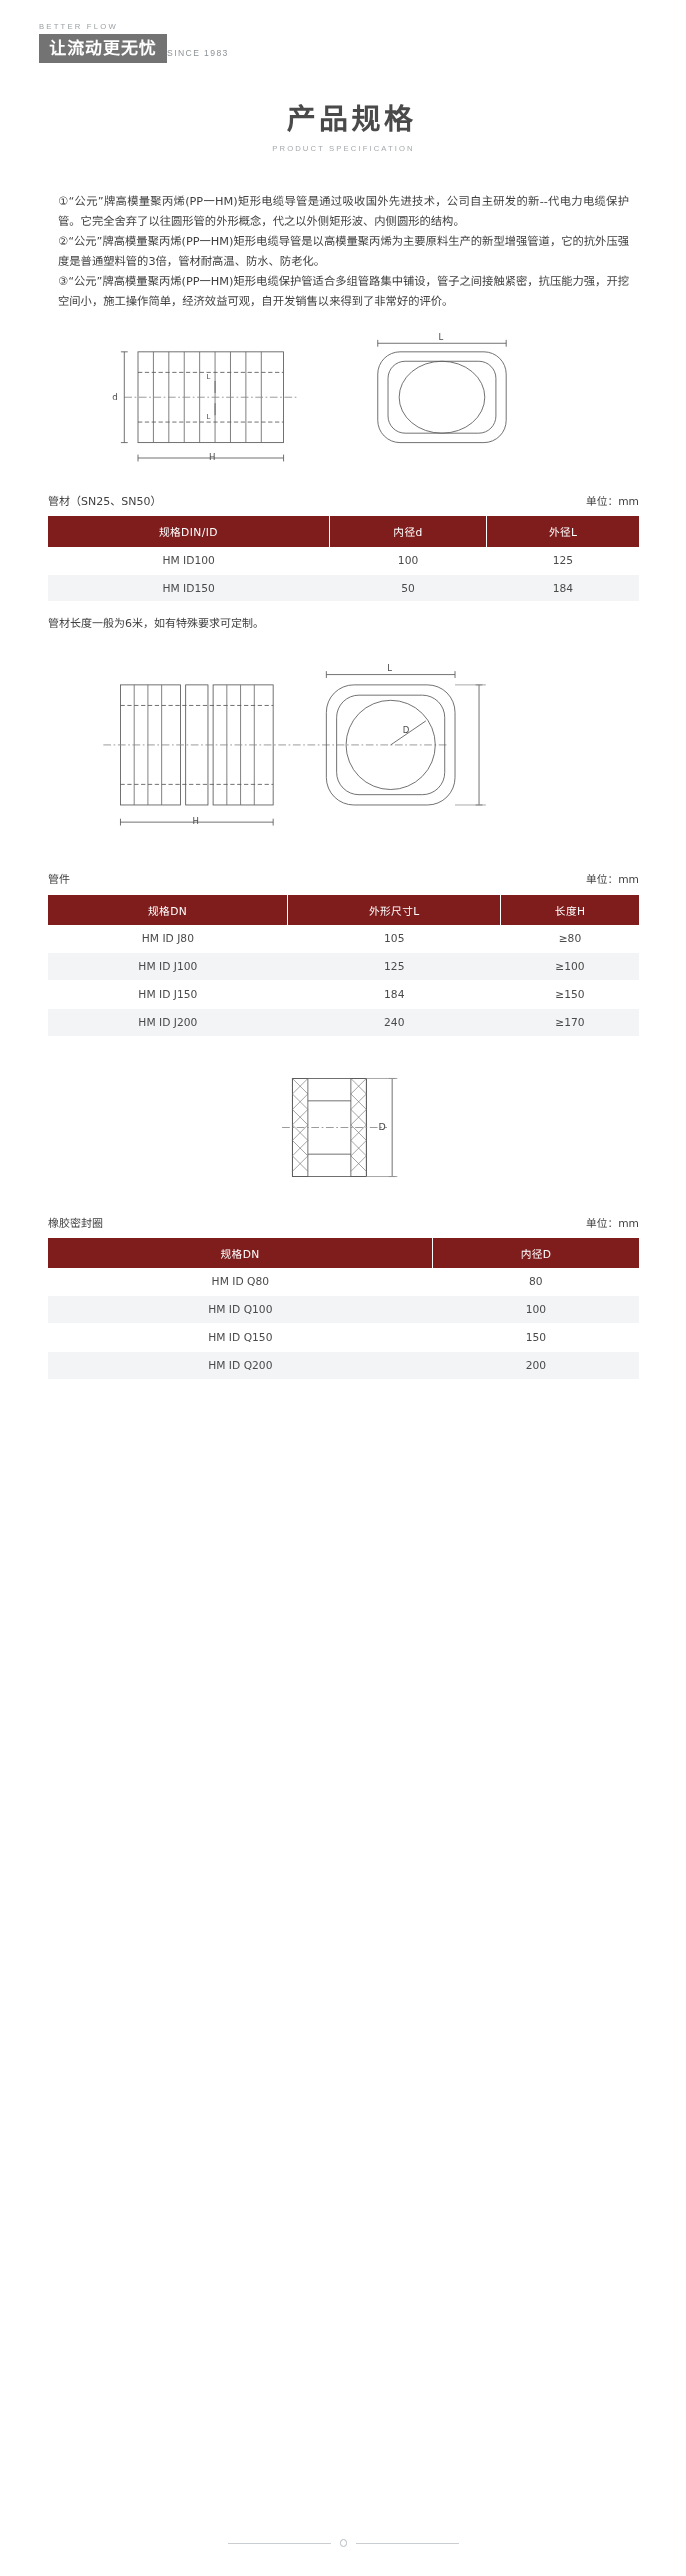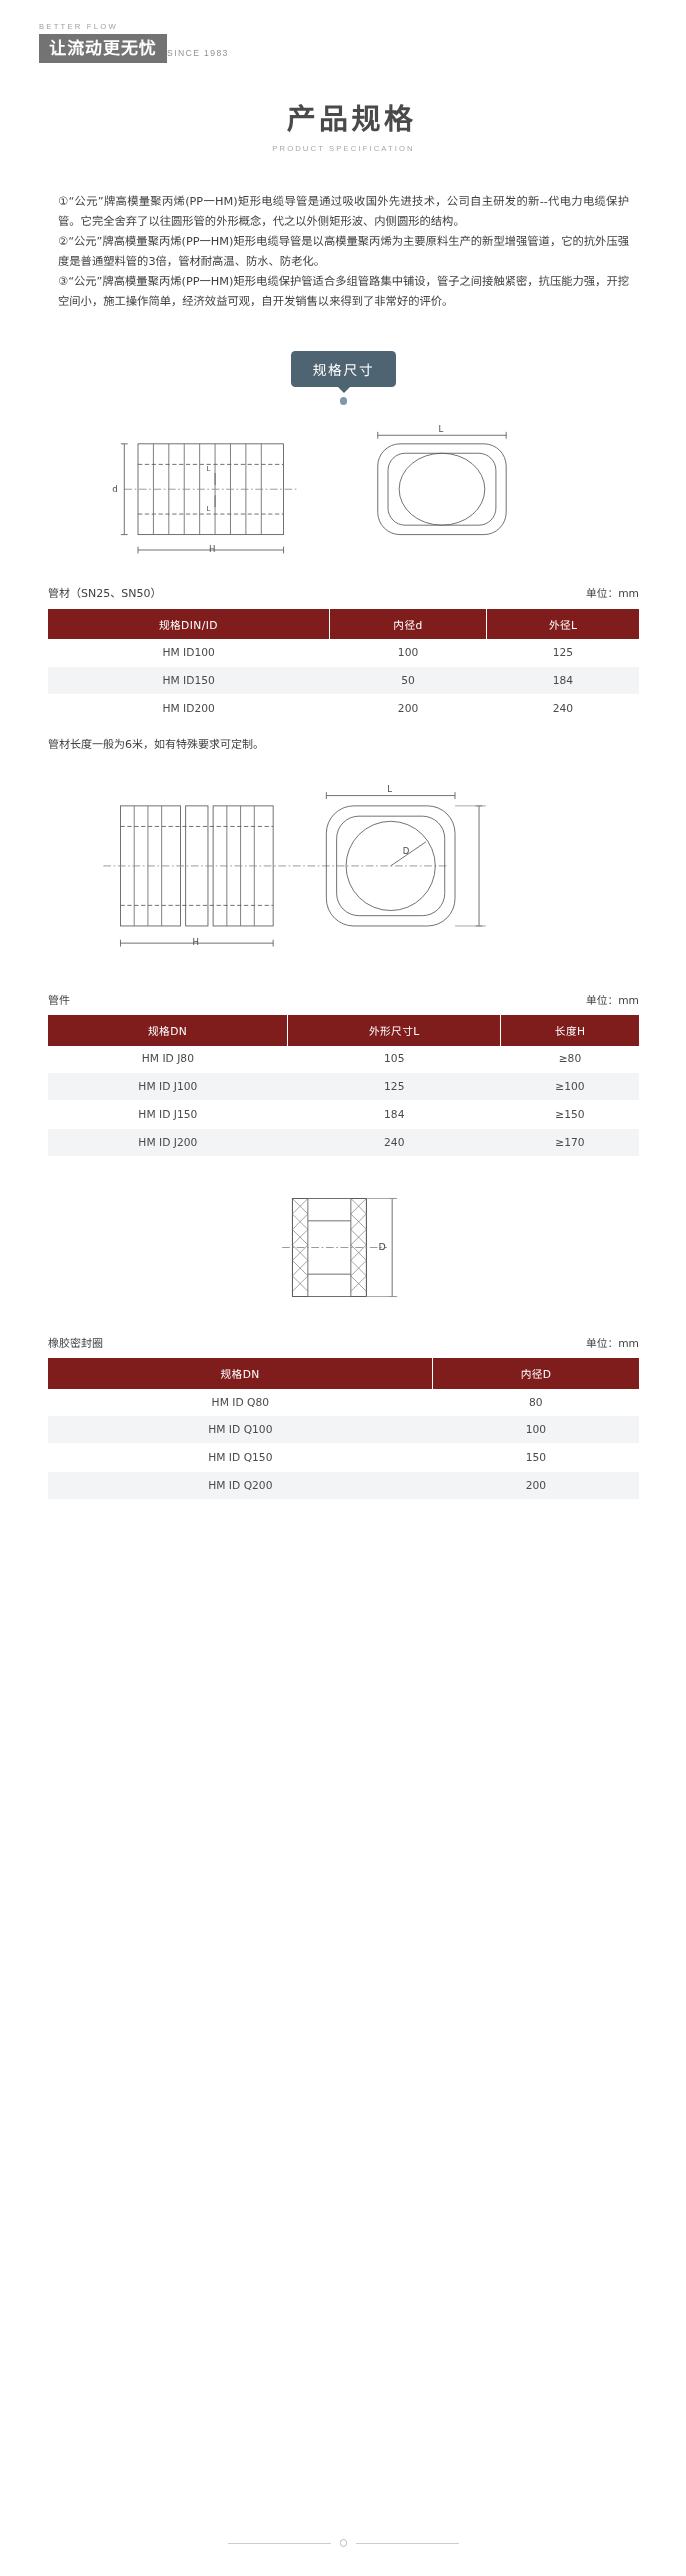--- a/index.html
+++ b/index.html
@@ -197,24 +197,20 @@
     <div class="title-cn">产品规格</div>
     <div class="title-en">PRODUCT SPECIFICATION</div>
   </div>
 
   <div class="intro">
     <p>①“公元”牌高模量聚丙烯(PP一HM)矩形电缆导管是通过吸收国外先进技术，公司自主研发的新--代电力电缆保护管。它完全舍弃了以往圆形管的外形概念，代之以外侧矩形波、内侧圆形的结构。</p>
     <p>②“公元”牌高模量聚丙烯(PP一HM)矩形电缆导管是以高模量聚丙烯为主要原料生产的新型增强管道，它的抗外压强度是普通塑料管的3倍，管材耐高温、防水、防老化。</p>
     <p>③“公元”牌高模量聚丙烯(PP一HM)矩形电缆保护管适合多组管路集中铺设，管子之间接触紧密，抗压能力强，开挖空间小，施工操作简单，经济效益可观，自开发销售以来得到了非常好的评价。</p>
   </div>
 
-  <div class="badge-wrap">
-    <div class="badge">规格尺寸</div>
-    <div class="badge-dot"></div>
-  </div>
 
   <svg class="drawing" width="515" height="137" viewBox="0 0 600 160">
     <g stroke="#5a5a5a" fill="none" stroke-width="1">
 
       <rect x="60" y="22" width="170" height="106"></rect>
 
       <g stroke="#6a6a6a">
         <line x1="78" y1="22" x2="78" y2="128"></line>
         <line x1="96" y1="22" x2="96" y2="128"></line>
         <line x1="114" y1="22" x2="114" y2="128"></line>
@@ -277,25 +273,20 @@
       <tbody>
         <tr>
           <td>HM ID100</td>
           <td>100</td>
           <td>125</td>
         </tr>
         <tr>
           <td>HM ID150</td>
           <td>50</td>
           <td>184</td>
-        </tr>
-        <tr>
-          <td>HM ID200</td>
-          <td>200</td>
-          <td>240</td>
         </tr>
       </tbody>
     </table>
   </div>
 
   <div class="note">管材长度一般为6米，如有特殊要求可定制。</div>
 
   <svg class="drawing" width="549" height="189" viewBox="0 0 640 220" style="margin-top:29px;">
     <g stroke="#5a5a5a" fill="none" stroke-width="1">
 

